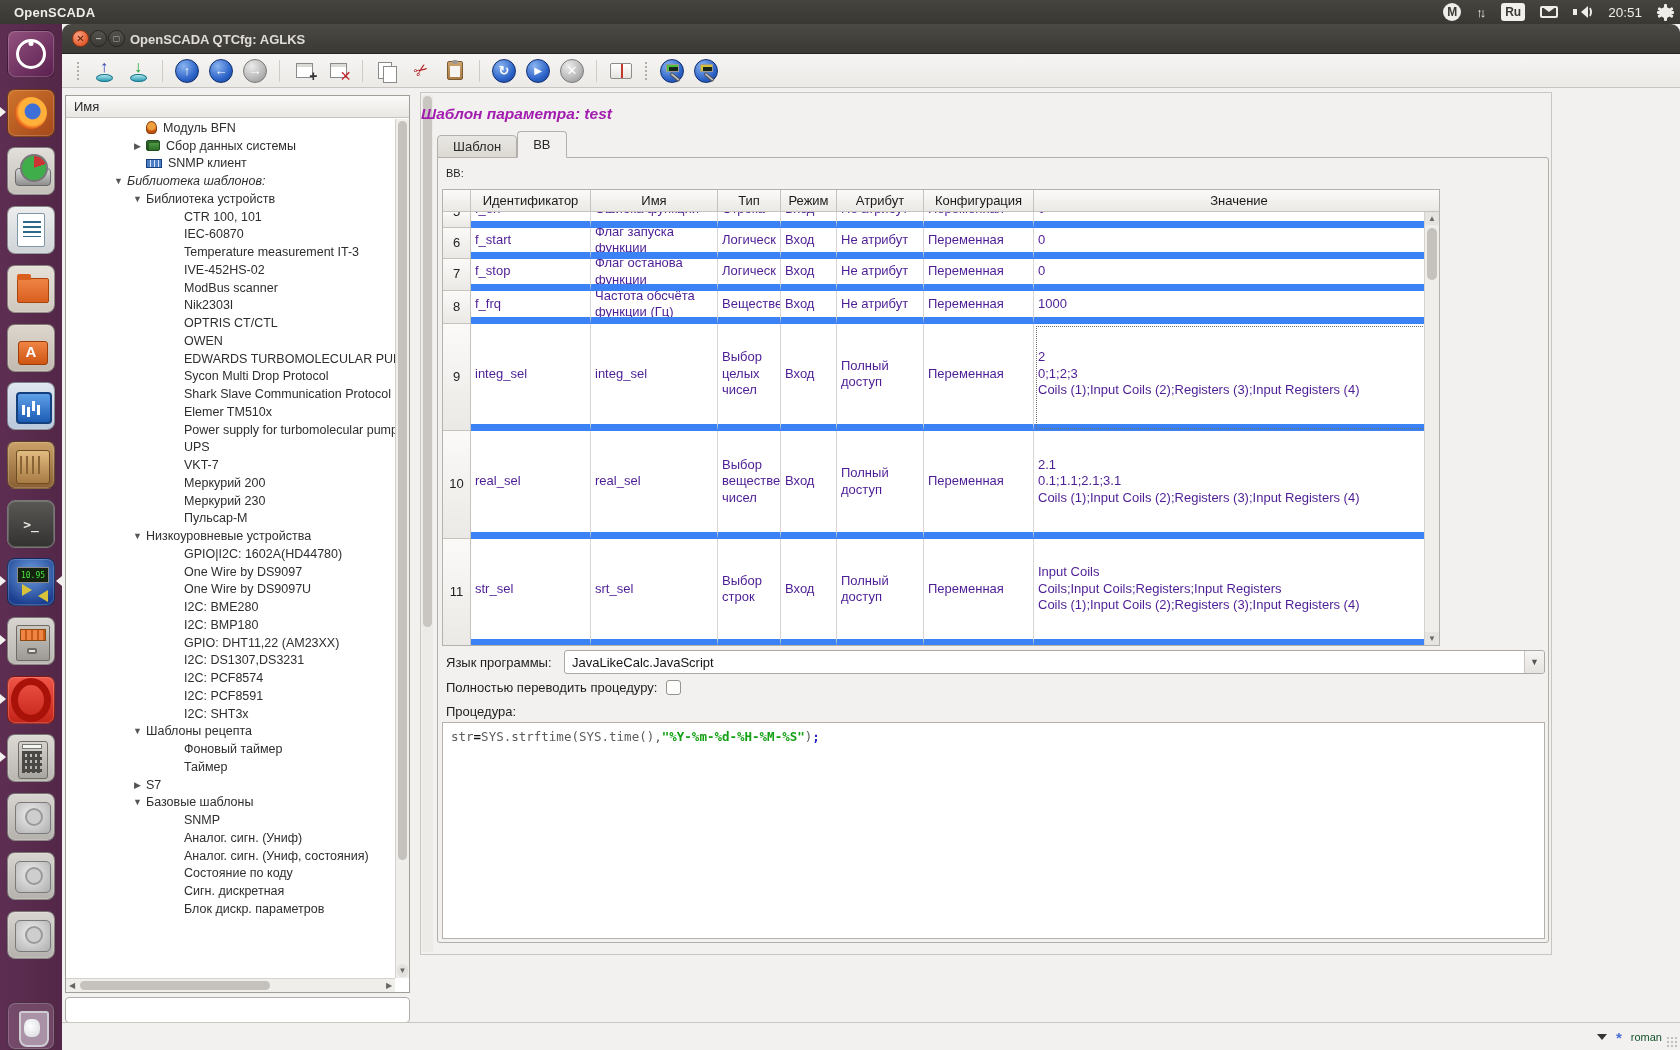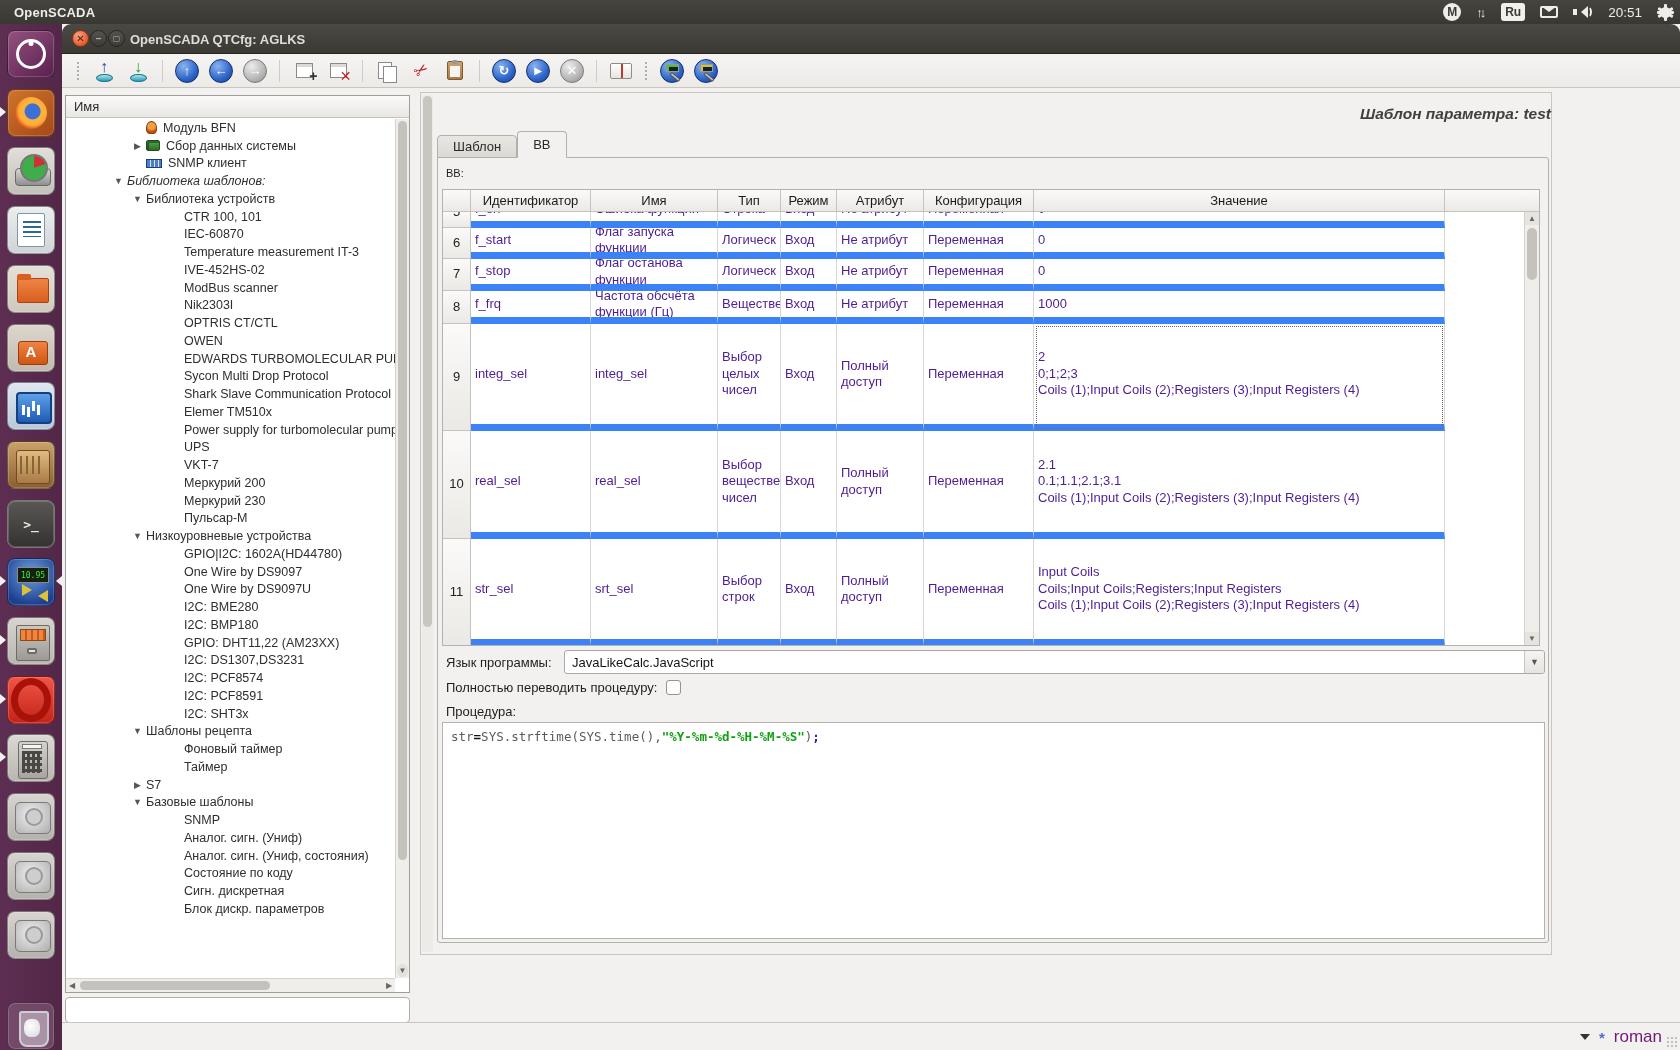--- a/index.html
+++ b/index.html
@@ -172,32 +172,32 @@
   .hscroll .thumb{position:absolute;top:2px;bottom:2px;left:14px;width:190px;background:#c5c2bd;border-radius:5px}
   .hscroll .al,.hscroll .ar{position:absolute;top:0;bottom:0;width:12px;color:#6a6762;font-size:8px;
     display:flex;align-items:center;justify-content:center}
   .hscroll .al{left:0}.hscroll .ar{right:0}
   .filterbox{position:absolute;left:3px;top:973px;width:345px;height:26px;background:#fff;
     border:1px solid #b0ada8;border-radius:4px;font-size:13px;padding:0 6px;outline:none}
   
   .scrollarea{position:absolute;left:358px;top:68px;width:1132px;height:863px;border:1px solid #c9c6c2;background:#f2f1ef}
   .sa-scroll{position:absolute;left:1px;top:2px;bottom:2px;width:11px;background:#ecebe8}
   .sa-scroll .thumb{position:absolute;left:1px;right:1px;top:1px;height:62%;background:#c9c6c2;border-radius:5px}
-  .formtitle{position:absolute;left:0;right:0;top:12px;text-align:right;font-size:15.5px;font-weight:bold;
-    font-style:italic;color:#404040}
+  .formtitle{position:absolute;left:0;right:0;top:12px;text-align:left;font-size:15.5px;font-weight:bold;
+    font-style:italic;color:#a21caf}
   .tabbar{position:absolute;left:16px;top:38px;display:flex;align-items:flex-end;height:27px}
   .tab{padding:0 15px;font-size:13px;color:#2a2a2a;border:1px solid #b3b0ab;border-radius:4px 4px 0 0;
     display:flex;align-items:center}
   .tab.inactive{height:23px;background:linear-gradient(#e9e7e3,#dcd9d4);margin-bottom:0}
   .tab.active{height:27px;background:#f2f1ef;border-bottom:1px solid #f2f1ef;position:relative;z-index:2}
   .tabframe{position:absolute;left:16px;top:64px;width:1112px;bottom:11px;border:1px solid #b3b0ab;
     background:#f2f1ef;border-radius:0 3px 3px 3px}
   .iolabel{position:absolute;left:8px;top:9px;font-size:11px;color:#1e1e1e}
   
-  .tablewrap{position:absolute;left:4px;top:31px;width:1098px;height:457px;background:#fff;border:1px solid #b5b2ad;overflow:hidden}
+  .tablewrap{position:absolute;left:4px;top:31px;width:998px;height:457px;background:#fff;border:1px solid #b5b2ad;overflow:hidden}
   .thead{display:flex;height:22px}
   .hcell{flex:none;display:flex;align-items:center;justify-content:center;font-size:13px;color:#1a1a1a;
     background:linear-gradient(#fbfaf9,#ebe9e5);border-right:1px solid #c6c3be;border-bottom:1px solid #c6c3be;
     overflow:hidden;white-space:nowrap}
   .hfill{flex:1;background:linear-gradient(#fbfaf9,#ebe9e5);border-bottom:1px solid #c6c3be}
   .c0{width:28px}.c1{width:120px}.c2{width:127px}.c3{width:63px}.c4{width:56px}.c5{width:87px}.c6{width:110px}.c7{width:411px}
   .trow{display:flex}
   .tcell{flex:none;display:flex;align-items:center;padding:1px 4px;font-size:13px;color:#4c1d95;
     border-right:1px solid #d8d6d2;border-bottom:7px solid #3b82f6;overflow:hidden}
   .tcell .ctext{white-space:pre-line;line-height:16.5px}
@@ -222,21 +222,21 @@
   .proclabel{position:absolute;left:8px;top:546px;font-size:13px;color:#1e1e1e}
   .codebox{position:absolute;left:4px;top:564px;width:1103px;bottom:3px;background:#fff;border:1px solid #b5b2ad}
   .codeline{padding:6px 8px;font-family:"DejaVu Sans Mono",monospace;font-size:12.5px;letter-spacing:0}
   .seg-p{color:#5c5c5c}.seg-op{color:#111;font-weight:bold}.seg-s{color:#13a113;font-weight:bold}.seg-semi{color:#2525c8;font-weight:bold}
   
   .statusbar{position:absolute;left:0;right:0;bottom:0;height:28px;background:#f2f1ef;border-top:1px solid #c9c6c1}
   .statuspath{position:absolute;left:7px;top:0;height:28px;display:flex;align-items:center;font-size:13.5px;color:#222}
   .statusright{position:absolute;right:18px;top:0;height:28px;display:flex;align-items:center;gap:9px}
   .ddtri{width:0;height:0;border:5px solid transparent;border-top:6px solid #333;margin-top:5px}
   .star{color:#4a6fd4;font-weight:bold;font-size:15px}
-  .user{color:#701a75;font-size:17px}
+  .user{color:#14532d;font-size:11px}
   .grip{position:absolute;right:2px;bottom:2px;width:12px;height:12px;
     background-image:radial-gradient(#c2bfba 1.2px,transparent 1.4px);background-size:4px 4px}
 </style>
 </head>
 <body>
 
 <div class="topbar">
   <span class="appname">OpenSCADA</span>
   <div class="tb-right">
     <span class="mbadge">M</span>

